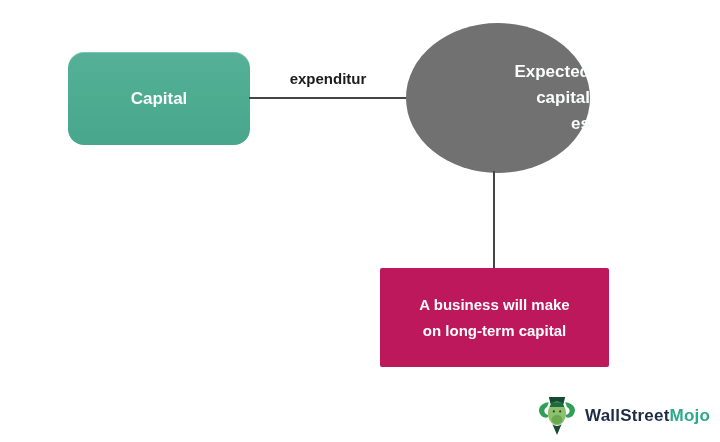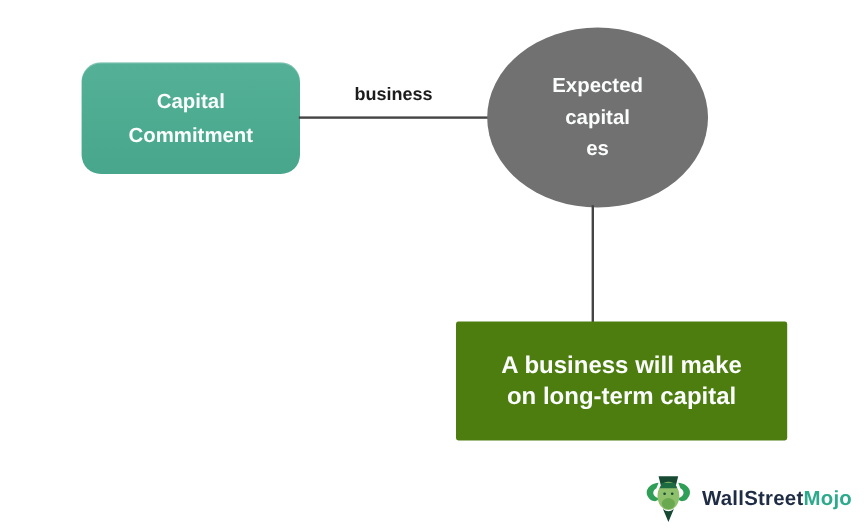--- a/index.html
+++ b/index.html
@@ -23,27 +23,27 @@
     left:68px;top:52px;width:182px;height:93px;
     background:linear-gradient(180deg,#54b197 0%,#47a68b 100%);
     border-radius:16px;
     box-shadow:inset 0 1px 0 rgba(255,255,255,.25);
     font-size:17px;line-height:28px;
   }
   .node-ellipse{
     left:406px;top:23px;width:184px;height:150px;
     background:#717171;
     border-radius:50%;
-    font-size:17px;line-height:26px;
+    font-size:17px;line-height:26px;align-items:flex-end;
   }
   .node-rect{
-    left:380px;top:268px;width:276px;height:99px;
-    background:#4d7c0f;
+    left:380px;top:268px;width:229px;height:99px;
+    background:#be185d;
     border-radius:2px;
-    font-size:20px;line-height:26px;
+    font-size:15px;line-height:26px;
   }
   .node span{display:block;}
   
   .edge{position:absolute;background:#454545;}
   .edge-h{left:249px;top:97px;width:158px;height:2px;}
   .edge-v{left:493px;top:171px;width:2px;height:98px;}
   .edge-label{
     position:absolute;left:250px;top:70px;width:156px;
     text-align:center;
     font-size:15px;font-weight:bold;color:#1c1c1c;
@@ -61,24 +61,23 @@
   .logo-text .brand-a{color:#1e2c45;}
   .logo-text .brand-b{color:#2da98c;}
 </style>
 </head>
 <body>
 
 <div class="stage">
 
   <div class="node node-rounded">
     <span>Capital</span>
-    <span>Commitment</span>
   </div>
 
-  <div class="edge-label">business</div>
+  <div class="edge-label">expenditur</div>
   <div class="edge edge-h"></div>
 
   <div class="node node-ellipse">
     <span>Expected</span>
     <span>capital</span>
     <span>es</span>
   </div>
 
   <div class="edge edge-v"></div>
 

